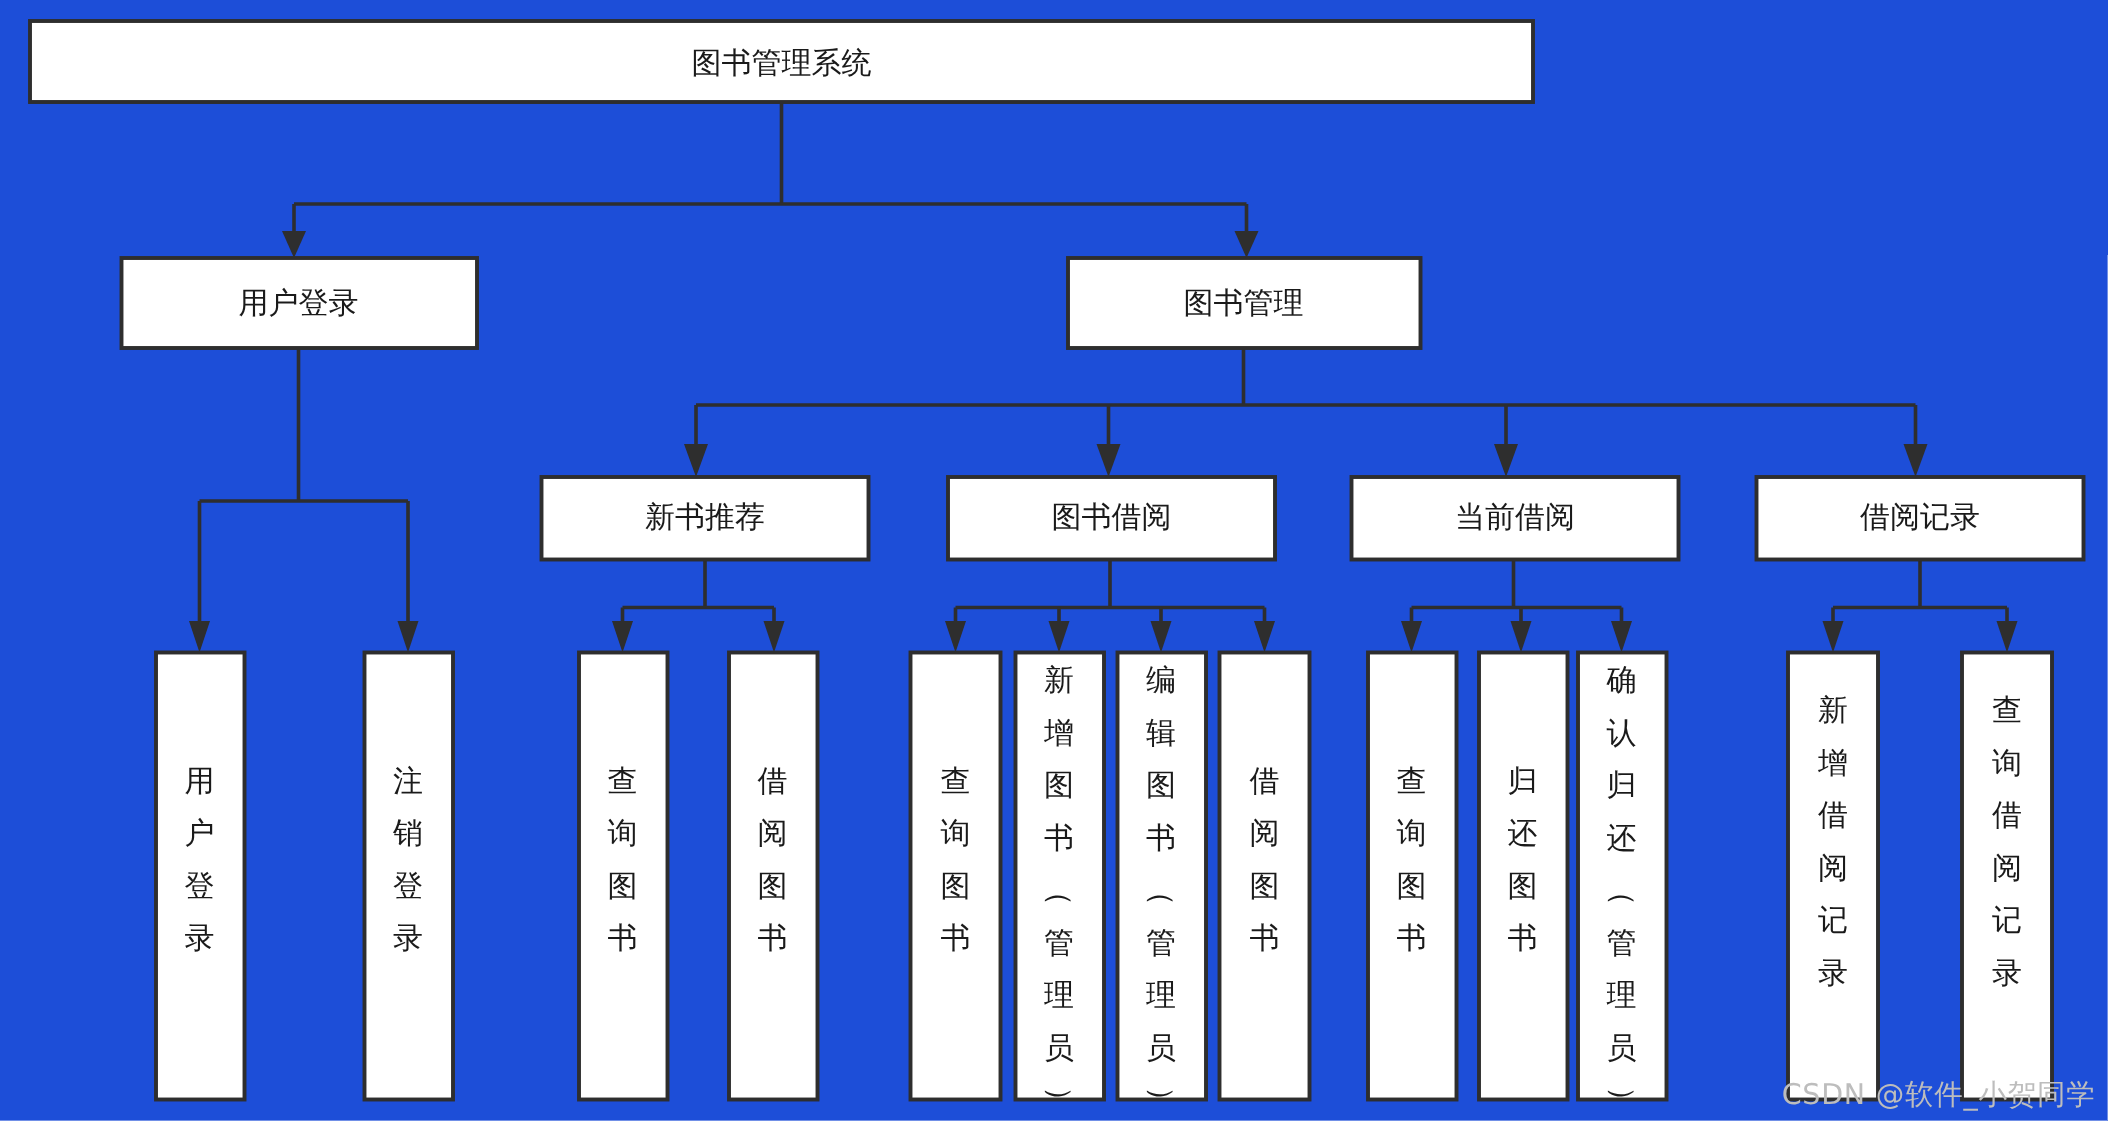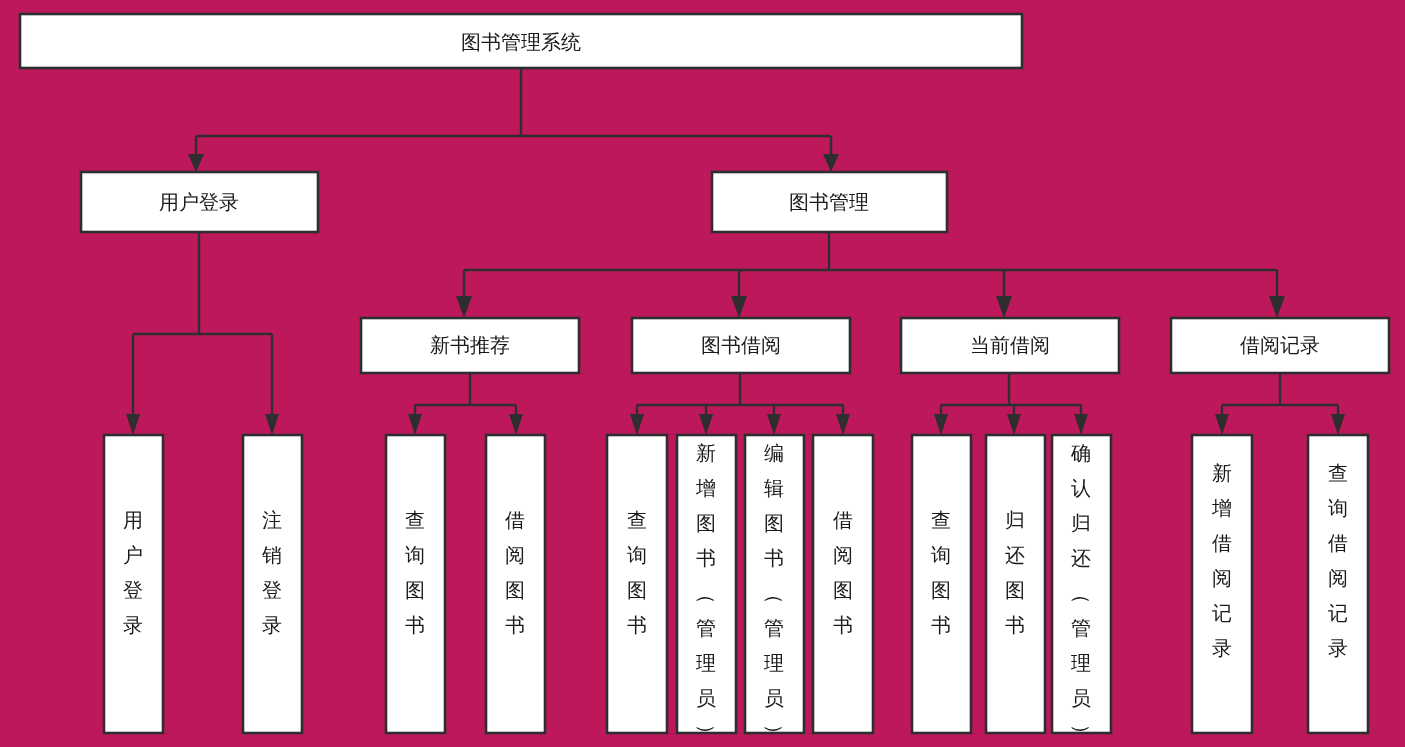--- a/index.html
+++ b/index.html
@@ -11,21 +11,21 @@
   body {
     width: 1405px;
     height: 747px;
     overflow: hidden;
     font-family: "DejaVu Sans", "Liberation Sans", sans-serif;
   }
   #diagram-root {
     position: relative;
     width: 1405px;
     height: 747px;
-    background: #be185d;
+    background: #1d4ed8;
   }
   svg#flow-svg {
     position: absolute;
     left: 0;
     top: 0;
     width: 1405px;
     height: 747px;
     display: block;
   }
   .node-rect {
@@ -228,13 +228,14 @@
         <rect class="node-rect" x="1192" y="435" width="60" height="298"></rect>
         <text class="node-label-v" x="1222" y="480"><tspan x="1222" y="480">新</tspan><tspan x="1222" y="515">增</tspan><tspan x="1222" y="550">借</tspan><tspan x="1222" y="585">阅</tspan><tspan x="1222" y="620">记</tspan><tspan x="1222" y="655">录</tspan></text>
       </g>
       <g>
         <rect class="node-rect" x="1308" y="435" width="60" height="298"></rect>
         <text class="node-label-v" x="1338" y="480"><tspan x="1338" y="480">查</tspan><tspan x="1338" y="515">询</tspan><tspan x="1338" y="550">借</tspan><tspan x="1338" y="585">阅</tspan><tspan x="1338" y="620">记</tspan><tspan x="1338" y="655">录</tspan></text>
       </g>
     </g>
   </svg>
 
+  <div class="watermark-text">CSDN @软件_小贺同学</div>
 </div>
 
 </body></html>

